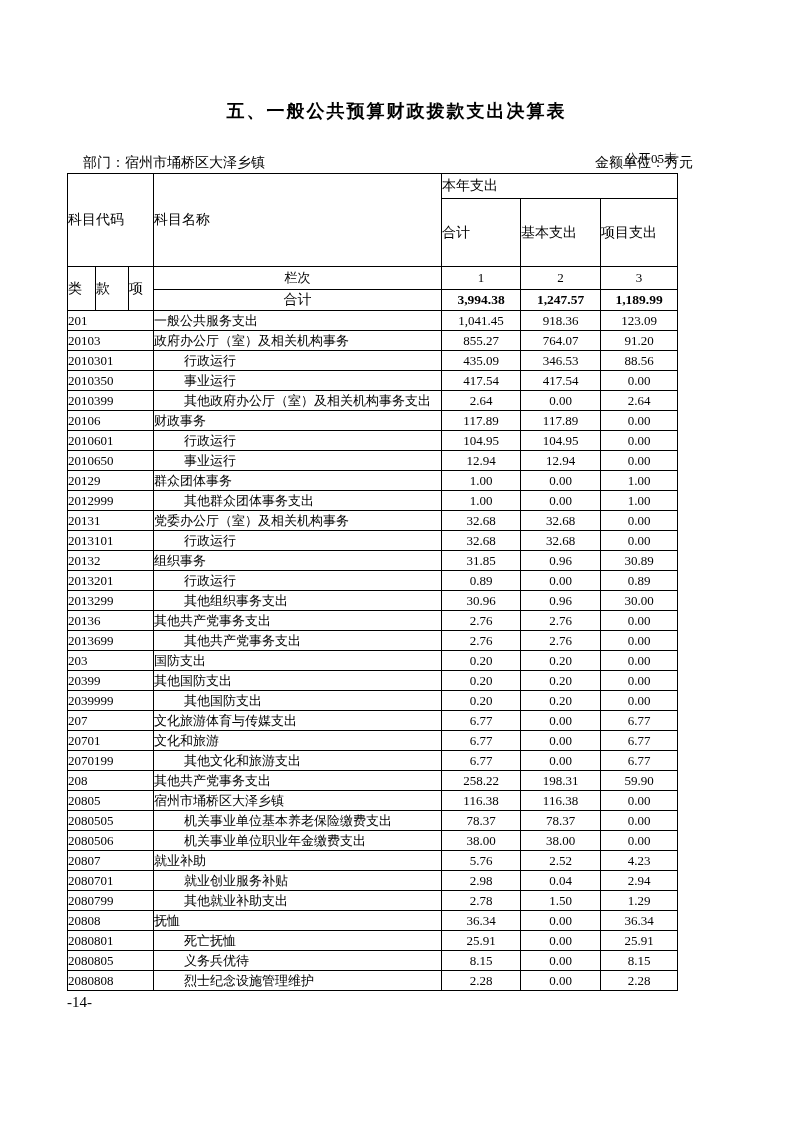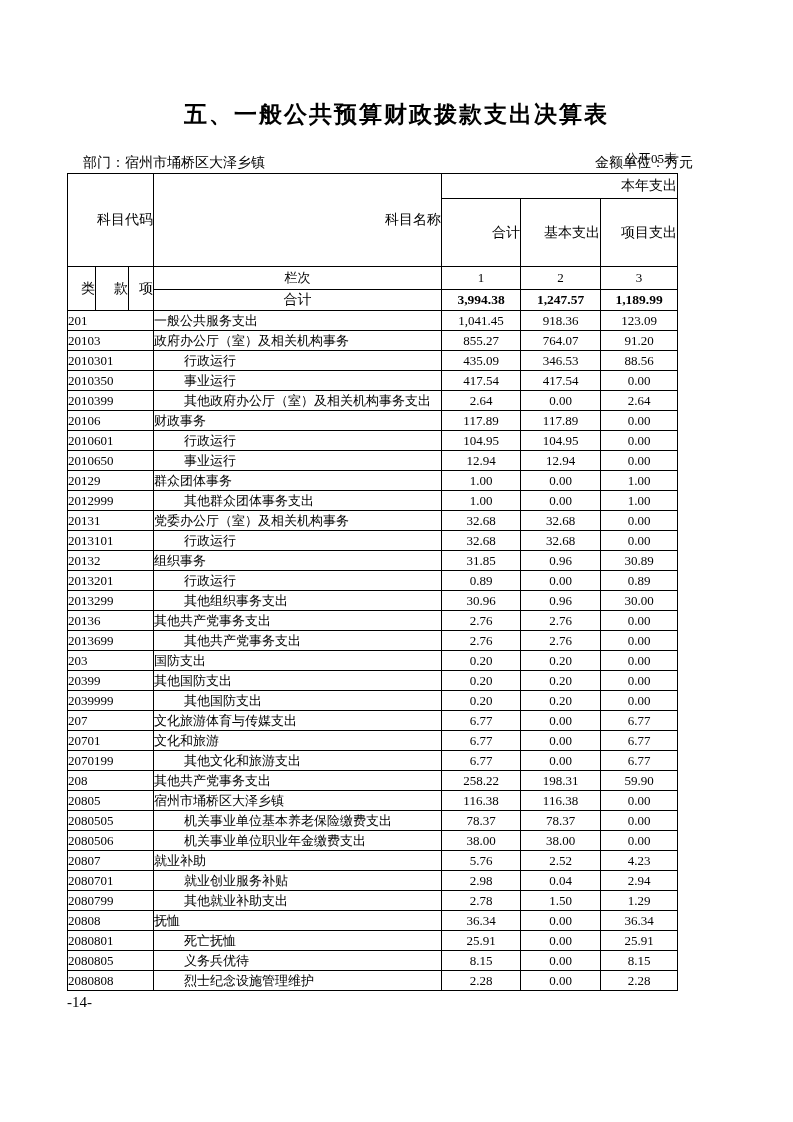--- a/index.html
+++ b/index.html
@@ -14,21 +14,21 @@
     overflow: hidden;
   }
   .title {
     position: absolute;
     top: 99px;
     left: 0;
     width: 100%;
     text-align: center;
     font-family: "Liberation Sans", "DejaVu Sans", sans-serif;
     font-weight: bold;
-    font-size: 23px;
+    font-size: 18px;
     letter-spacing: 2px;
   }
   .meta-code {
     position: absolute;
     top: 150px;
     left: 67px;
     width: 610px;
     text-align: right;
     font-size: 13px;
   }
@@ -52,21 +52,21 @@
   }
   table.budget th, table.budget td {
     border: 1px solid #000000;
     font-weight: normal;
     font-size: 13px;
     padding: 0;
     white-space: nowrap;
     overflow: hidden;
     vertical-align: middle;
   }
-  thead th.big { font-size: 14px; text-align: right; }
+  thead th.big { font-size: 14px; text-align: left; }
   tr.hdr-top { height: 25px; }
   tr.hdr-sub { height: 68px; }
   tr.hdr-lanci { height: 23px; }
   tr.grand { height: 21px; }
   tbody tr.data-row { height: 20px; }
   td.code { text-align: left; padding-left: 3px; font-size: 13px; }
   td.name { text-align: left; padding-left: 4px; }
   td.name.indent { padding-left: 30px; }
   td.num { text-align: center; }
   td.center { text-align: center; }

